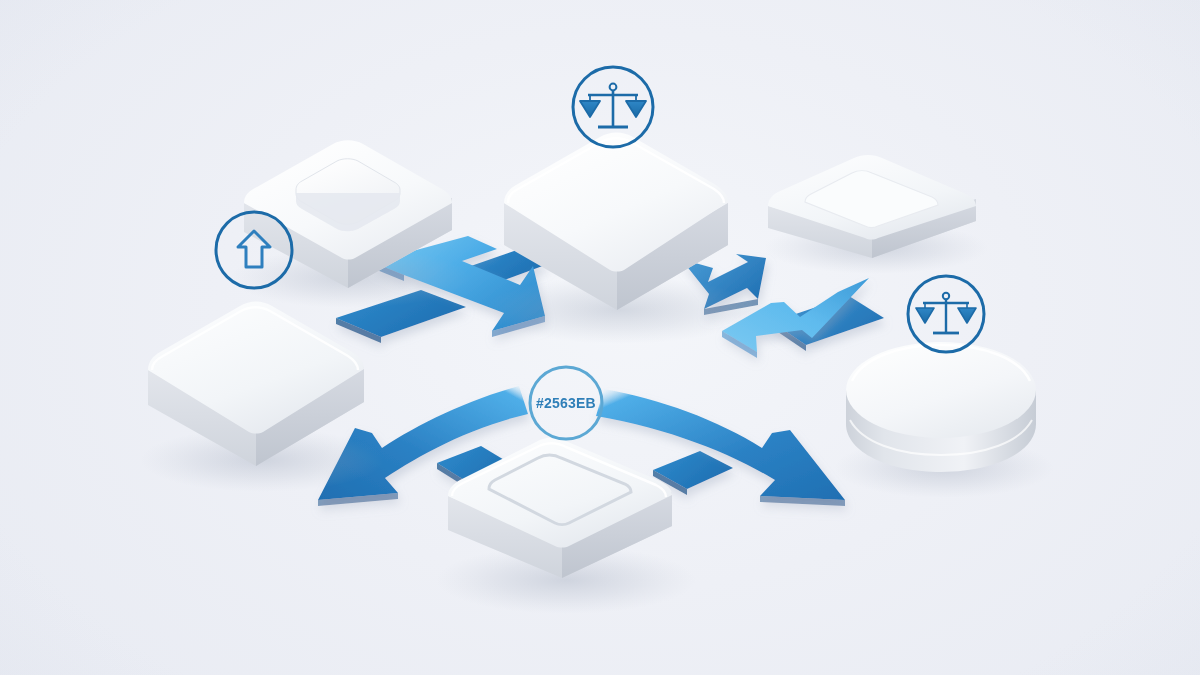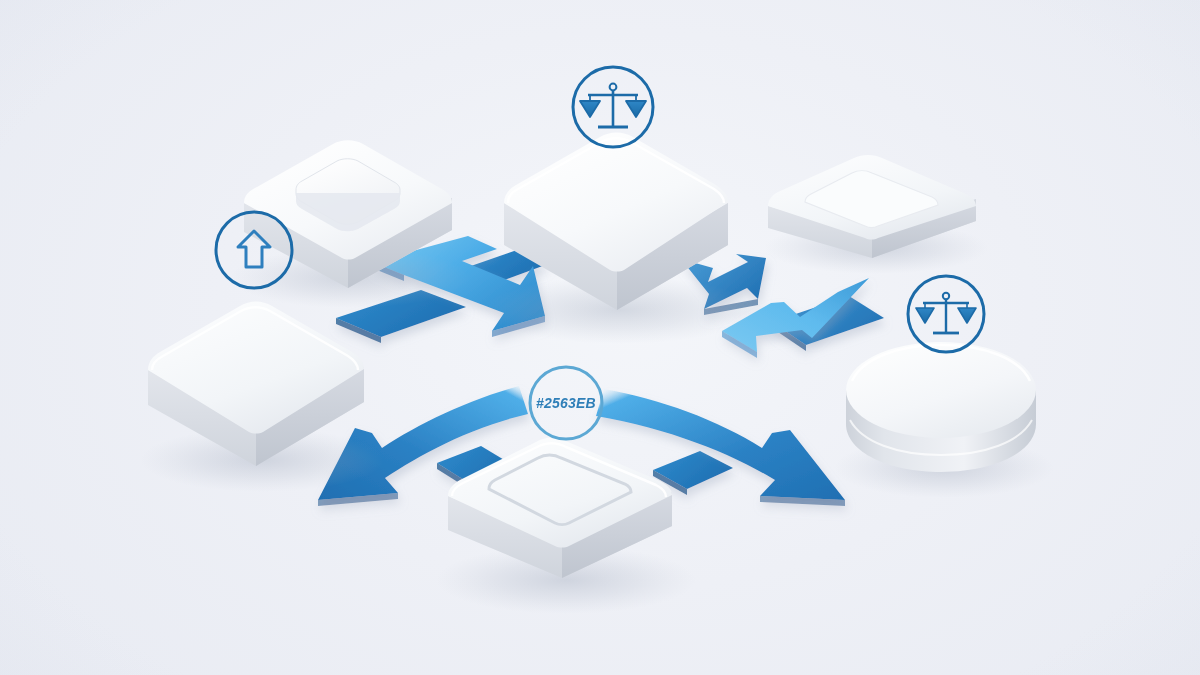--- a/index.html
+++ b/index.html
@@ -38,21 +38,21 @@
   .layer svg {
     position: absolute;
     top: 0;
     left: 0;
     width: 1200px;
     height: 675px;
     display: block;
   }
   #arrow-layer { z-index: 2; }
   #shape-layer { z-index: 3; }
-  #badge-layer { z-index: 6; font-style: italic; }
+  #badge-layer { z-index: 6; }
 
   .badge {
     position: absolute;
     border-radius: 50%;
     box-sizing: border-box;
     display: flex;
     align-items: center;
     justify-content: center;
     background: transparent;
   }

